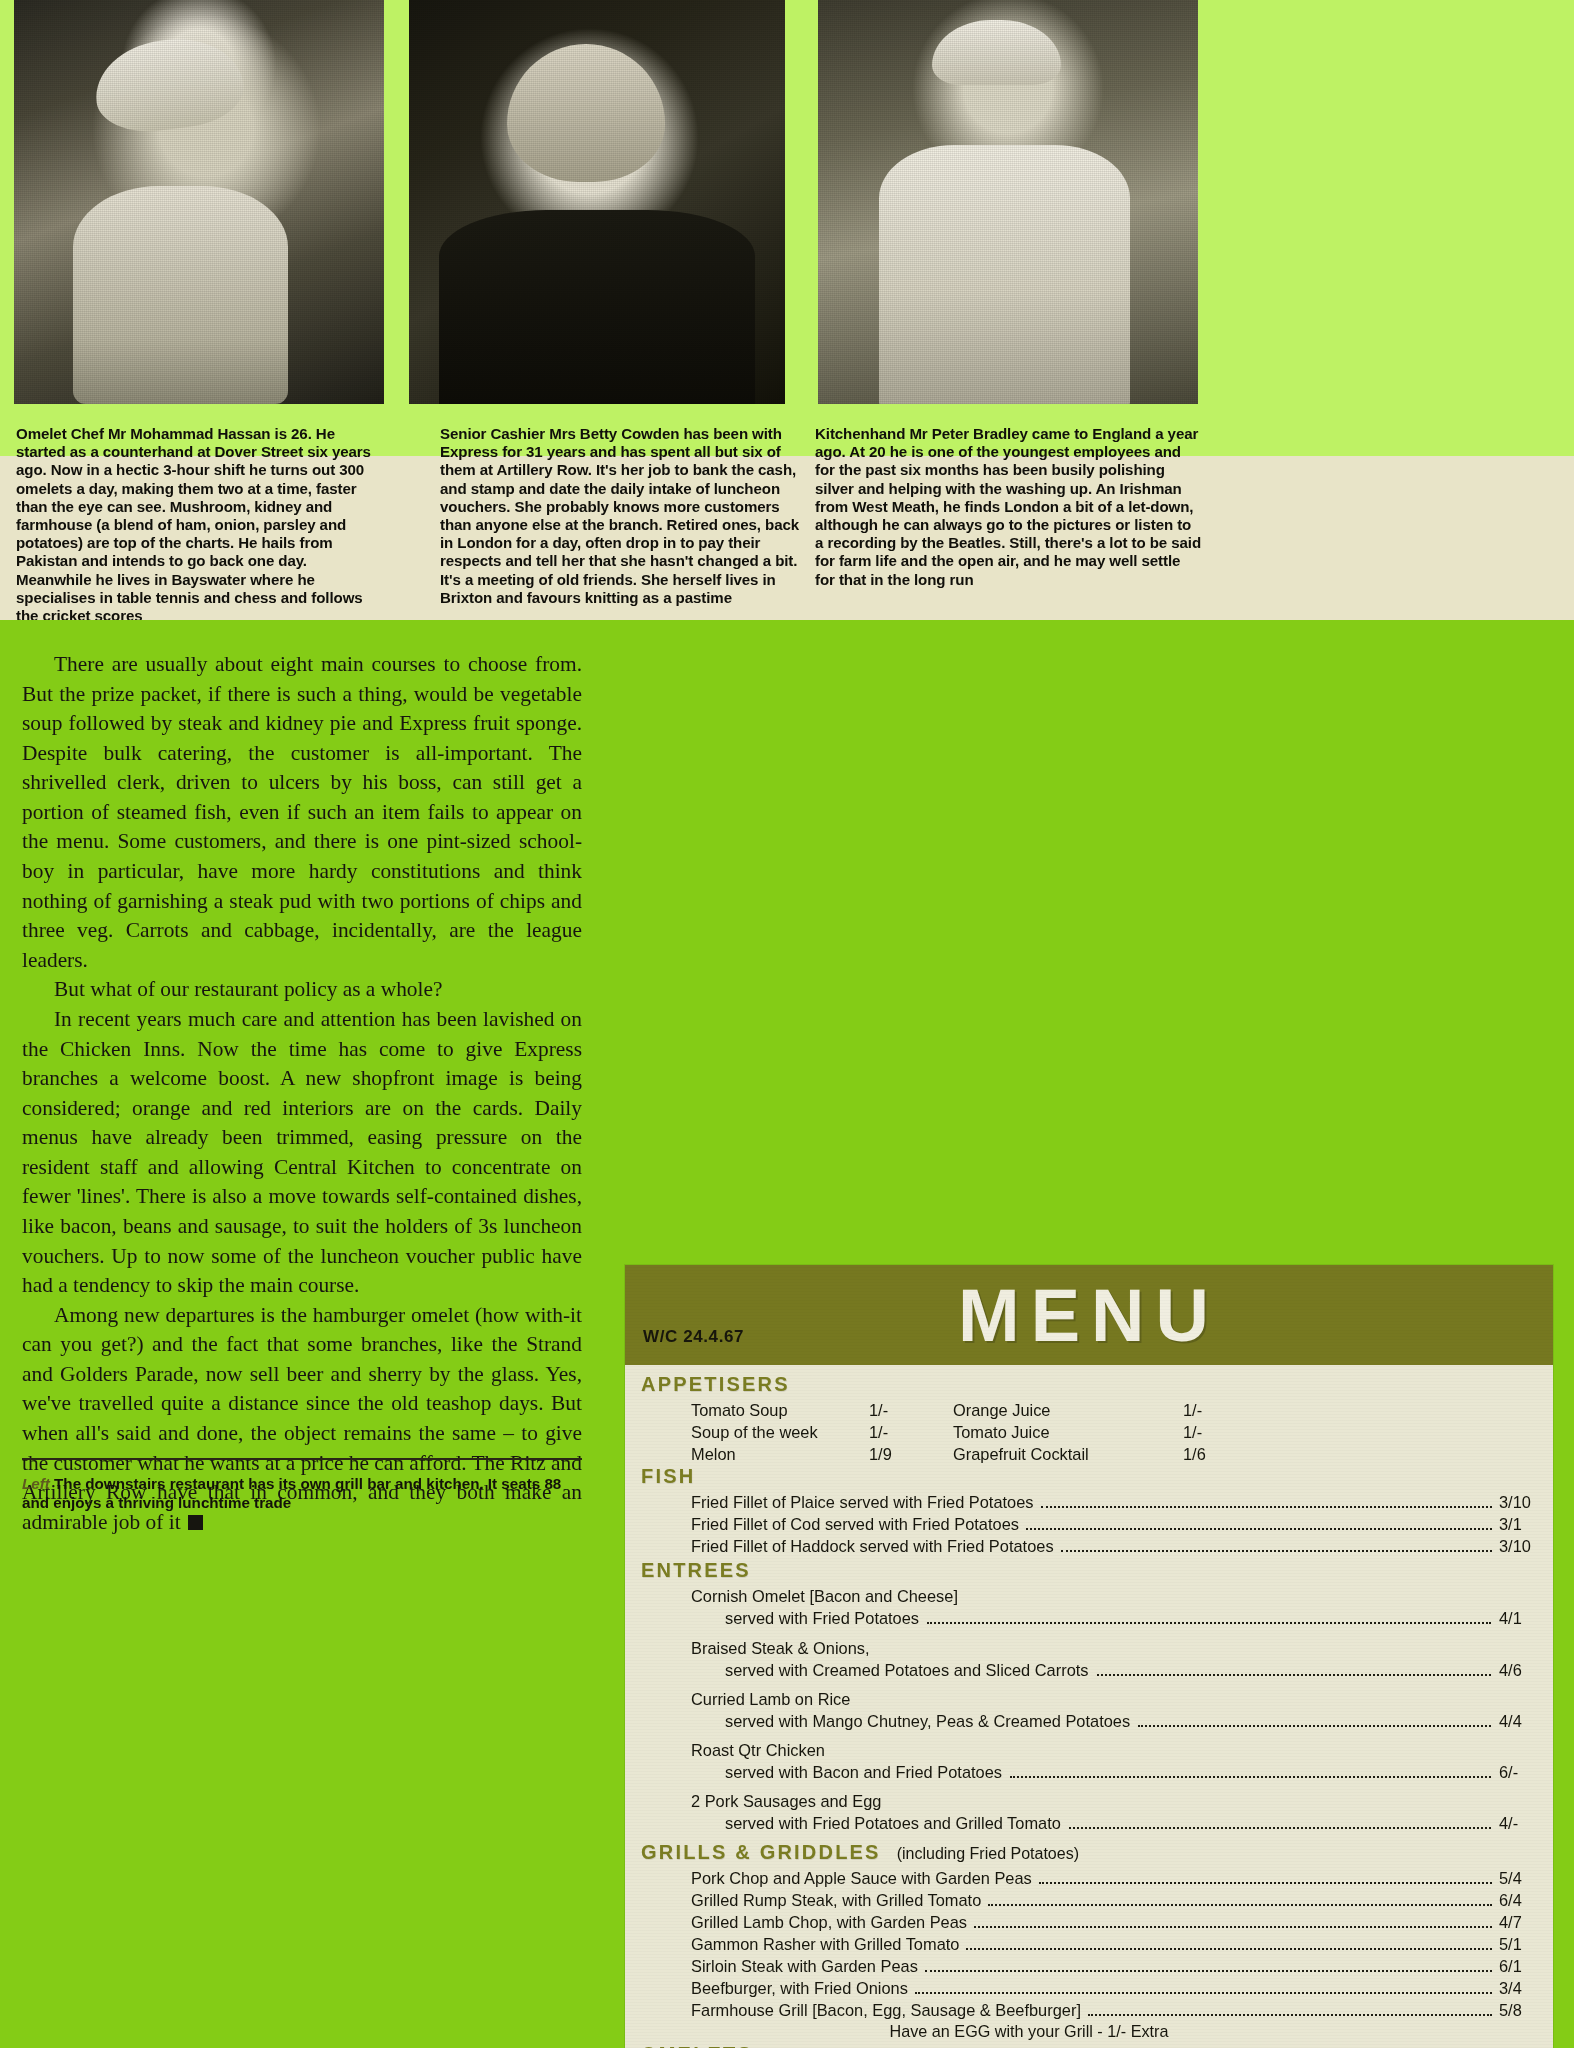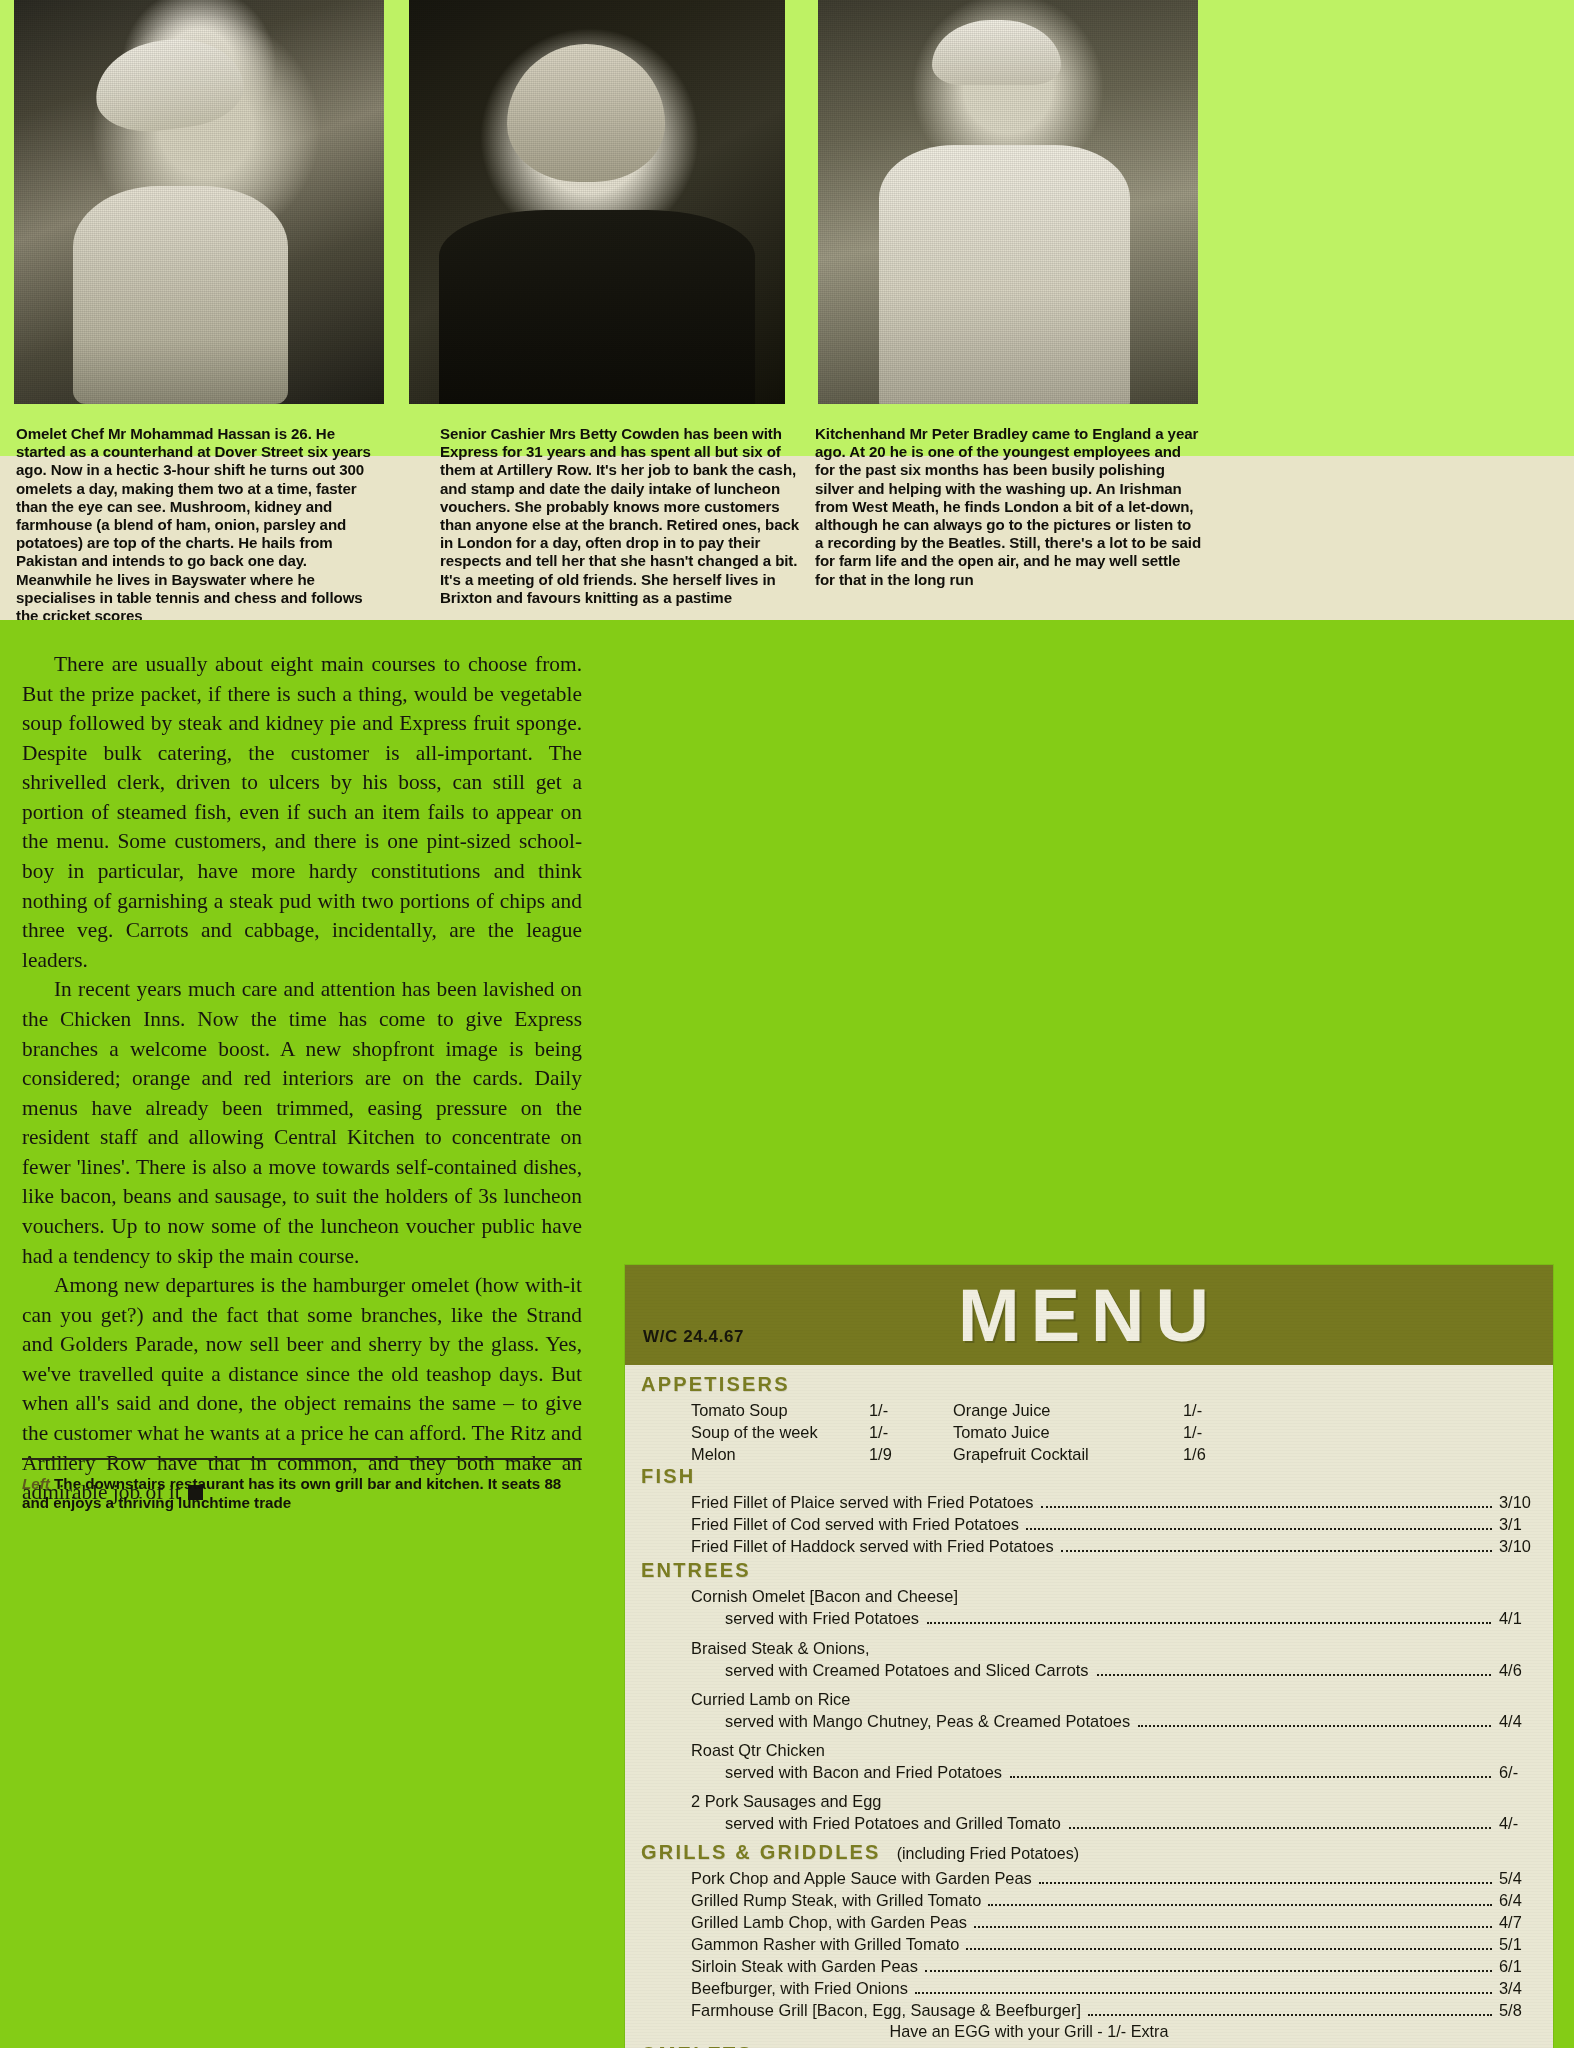--- a/index.html
+++ b/index.html
@@ -207,20 +207,21 @@
     <div class="cap c1">Omelet Chef Mr Mohammad Hassan is 26. He started as a counterhand at Dover Street six years ago. Now in a hectic 3-hour shift he turns out 300 omelets a day, making them two at a time, faster than the eye can see. Mushroom, kidney and farmhouse (a blend of ham, onion, parsley and potatoes) are top of the charts. He hails from Pakistan and intends to go back one day. Meanwhile he lives in Bayswater where he specialises in table tennis and chess and follows the cricket scores</div>
     <div class="cap c2">Senior Cashier Mrs Betty Cowden has been with Express for 31 years and has spent all but six of them at Artillery Row. It's her job to bank the cash, and stamp and date the daily intake of luncheon vouchers. She probably knows more customers than anyone else at the branch. Retired ones, back in London for a day, often drop in to pay their respects and tell her that she hasn't changed a bit. It's a meeting of old friends. She herself lives in Brixton and favours knitting as a pastime</div>
     <div class="cap c3">Kitchenhand Mr Peter Bradley came to England a year ago. At 20 he is one of the youngest employees and for the past six months has been busily polishing silver and helping with the washing up. An Irishman from West Meath, he finds London a bit of a let-down, although he can always go to the pictures or listen to a recording by the Beatles. Still, there's a lot to be said for farm life and the open air, and he may well settle for that in the long run</div>
   </div>
 </div>
 
 <div class="lower">
 
   <div class="body-col">
     <p class="first">There are usually about eight main courses to choose from. But the prize packet, if there is such a thing, would be vegetable soup followed by steak and kidney pie and Express fruit sponge. Despite bulk catering, the customer is all-important. The shrivelled clerk, driven to ulcers by his boss, can still get a portion of steamed fish, even if such an item fails to appear on the menu. Some customers, and there is one pint-sized school-boy in particular, have more hardy constitutions and think nothing of garnishing a steak pud with two portions of chips and three veg. Carrots and cabbage, incidentally, are the league leaders.</p>
+    <p>But what of our restaurant policy as a whole?</p>
     <p>In recent years much care and attention has been lavished on the Chicken Inns. Now the time has come to give Express branches a welcome boost. A new shopfront image is being considered; orange and red interiors are on the cards. Daily menus have already been trimmed, easing pressure on the resident staff and allowing Central Kitchen to concentrate on fewer 'lines'. There is also a move towards self-contained dishes, like bacon, beans and sausage, to suit the holders of 3s luncheon vouchers. Up to now some of the luncheon voucher public have had a tendency to skip the main course.</p>
     <p><span>Among new departures is the hamburger omelet (how with-it can you get?) and the fact that some branches, like the Strand and Golders Parade, now sell beer and sherry by the glass. Yes, we've travelled quite a distance since the old teashop days. But when all's said and done, the object remains the same – to give the customer what he wants at a price he can afford. The Ritz and Artillery Row have that in common, and they both make an admirable job of it</span><span class="endmark"></span></p>
   </div>
 
   <div class="rule"></div>
 
   <div class="footnotes">
     <div class="fn">
       <span class="lbl">Left</span>
       <span>The downstairs restaurant has its own grill bar and kitchen. It seats 88 and enjoys a thriving lunchtime trade</span>

